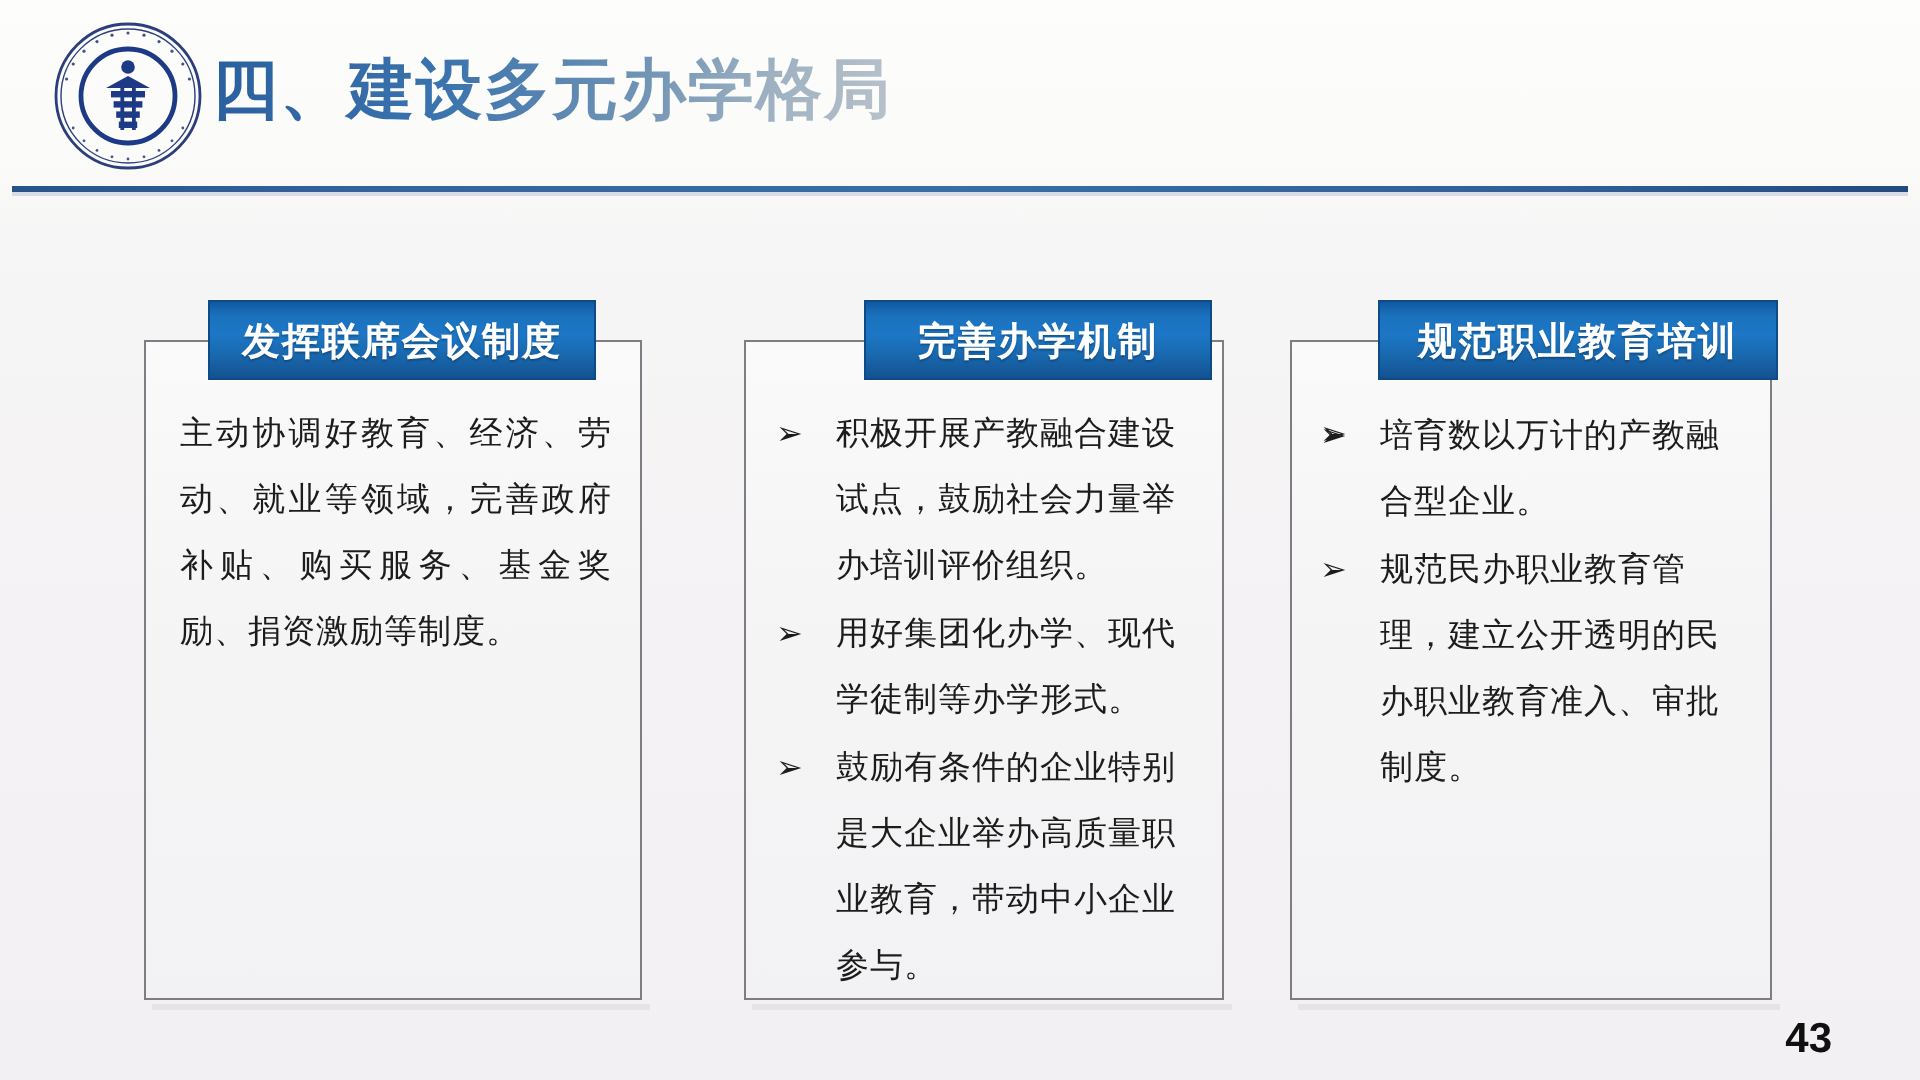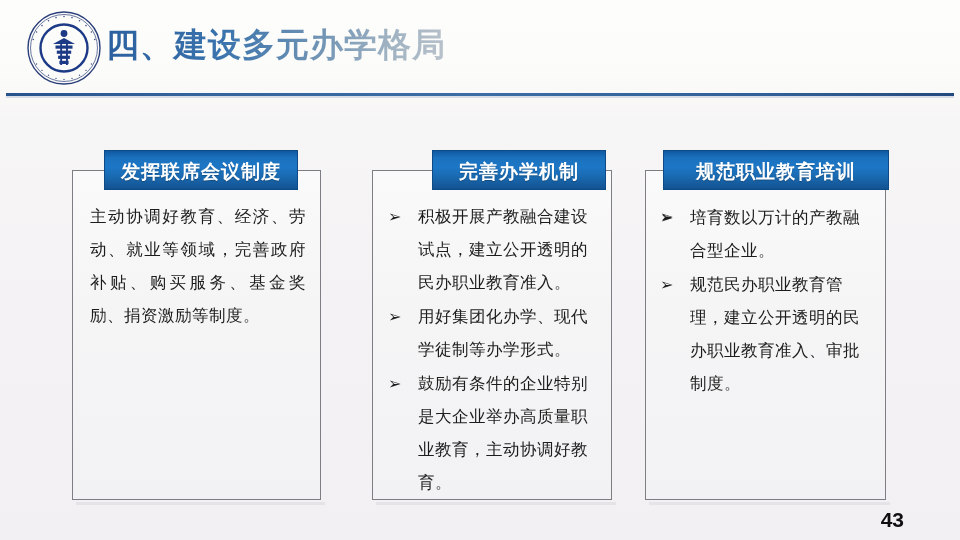--- a/index.html
+++ b/index.html
@@ -107,21 +107,21 @@
         #1968ae 70%,
         #135291 100%);
     border: 1px solid #0d4a86;
     box-sizing: border-box;
     text-shadow: 0 1px 1px rgba(0,0,0,0.25);
     white-space: nowrap;
     overflow: hidden;
   }
   .card-title.t1 { left: 104px; width: 194px; }
   .card-title.t2 { left: 406px; width: 174px; margin-left: 26px; }
-  .card-title.t3 { left: 663px; width: 226px; }
+  .card-title.t3 { left: 689px; width: 200px; }
 
   .card-body {
     position: absolute;
     top: 200px;
     font-family: "DejaVu Serif", "Liberation Serif", serif;
     font-size: 16.5px;
     line-height: 33px;
     color: #1c1c1c;
     letter-spacing: 0.5px;
   }
@@ -142,21 +142,21 @@
     width: 24px;
     font-family: "DejaVu Sans", sans-serif;
     font-size: 16px;
     line-height: 33px;
     color: #1c1c1c;
   }
   .bullet-text { display: block; }
 
   .page-number {
     position: absolute;
-    right: 56px;
+    right: 44px;
     bottom: 8px;
     font-family: "Liberation Sans", sans-serif;
     font-size: 21px;
     font-weight: 700;
     color: #101010;
   }
 </style>
 </head>
 <body>
 
@@ -224,29 +224,29 @@
     <div class="card-title t2">完善办学机制</div>
     <div class="card-title t3">规范职业教育培训</div>
 
     <div class="card-body b1">
       <p class="para">主动协调好教育、经济、劳动、就业等领域，完善政府补贴、购买服务、基金奖励、捐资激励等制度。</p>
     </div>
 
     <div class="card-body b2">
       <div class="bullet-item">
         <span class="bullet-mark">➢</span>
-        <span class="bullet-text">积极开展产教融合建设试点，建立公开透明的民办职业教育准入。</span>
+        <span class="bullet-text">积极开展产教融合建设试点，鼓励社会力量举办培训评价组织。</span>
       </div>
       <div class="bullet-item">
         <span class="bullet-mark">➢</span>
         <span class="bullet-text">用好集团化办学、现代学徒制等办学形式。</span>
       </div>
       <div class="bullet-item">
         <span class="bullet-mark">➢</span>
-        <span class="bullet-text">鼓励有条件的企业特别是大企业举办高质量职业教育，主动协调好教育。</span>
+        <span class="bullet-text">鼓励有条件的企业特别是大企业举办高质量职业教育，带动中小企业参与。</span>
       </div>
     </div>
 
     <div class="card-body b3">
       <div class="bullet-item">
         <span class="bullet-mark">➢</span>
       </div>
       <div class="bullet-item">
         <span class="bullet-mark">➢</span>
         <span class="bullet-text">培育数以万计的产教融合型企业。</span>

